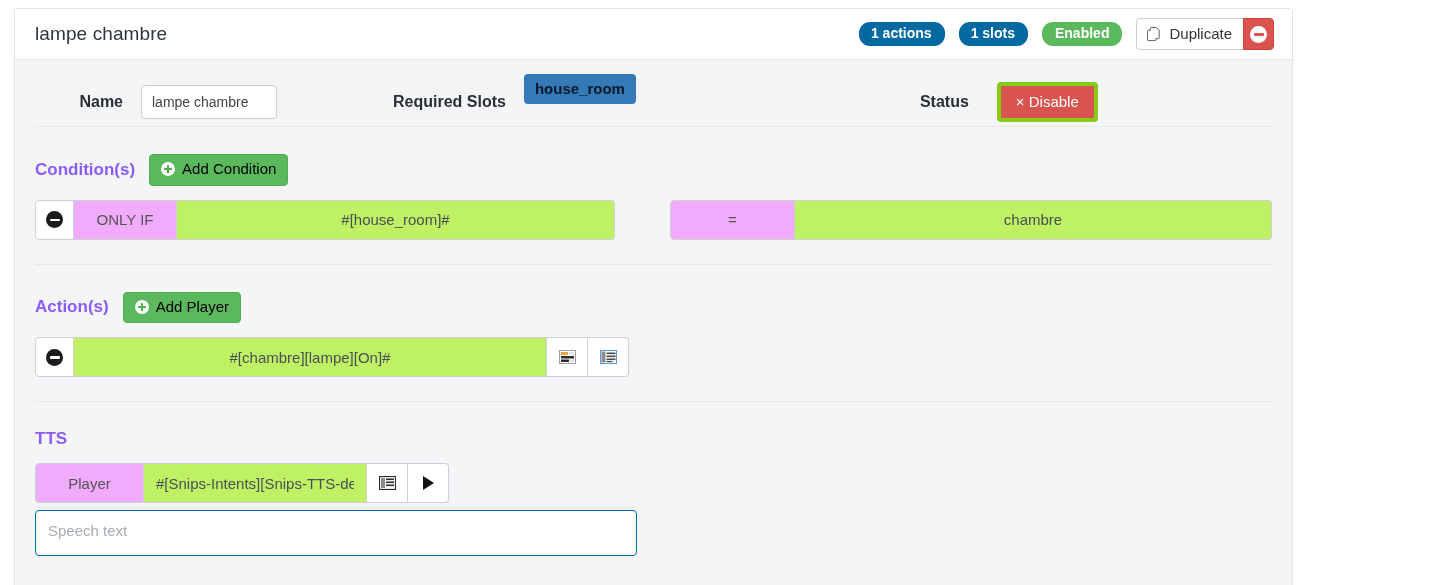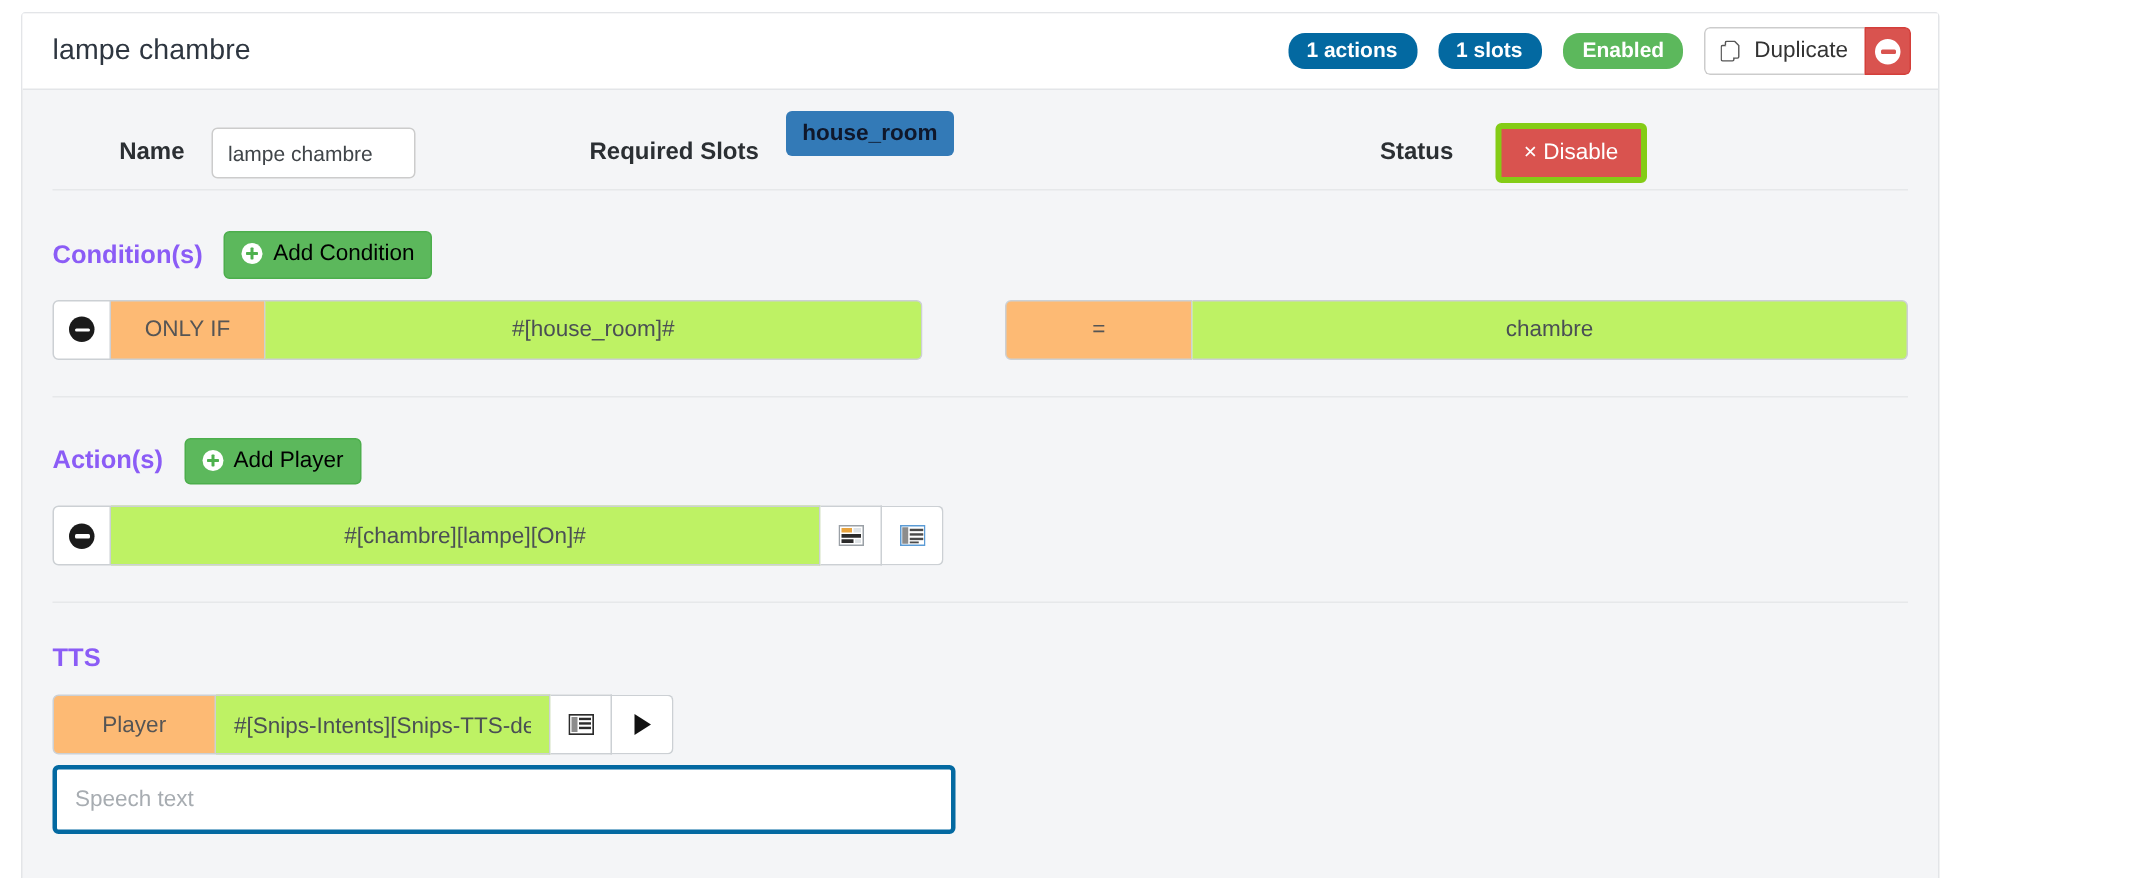--- a/index.html
+++ b/index.html
@@ -260,21 +260,21 @@
     width: 39px;
     display: flex; align-items: center; justify-content: center;
     background: #ffffff;
     border: 1px solid #ccd0d4;
     border-radius: 4px 0 0 4px;
     cursor: pointer;
     box-sizing: border-box;
   }
   .ig-addon {
     display: flex; align-items: center; justify-content: center;
-    background: #fdba74;
+    background: #f0abfc;
     border: 1px solid #ccd0d4;
     border-left: none;
     font-size: 15px;
     color: #555555;
     padding: 0 12px;
     box-sizing: border-box;
     white-space: nowrap;
   }
   .ig-addon.first { border-left: 1px solid #ccd0d4; border-radius: 4px 0 0 4px; }
   .ig-input {
@@ -322,21 +322,21 @@
     border-left: 11px solid #111111;
     border-top: 7px solid transparent;
     border-bottom: 7px solid transparent;
     display: block;
   }
 
   .speech-box {
     width: 602px;
     height: 46px;
     margin-top: 7px;
-    border: 3px solid #0369a1;
+    border: 1px solid #0369a1;
     border-radius: 4px;
     background: #ffffff;
     font-size: 15px;
     color: #4a4f54;
     padding: 11px 12px 0;
     box-sizing: border-box;
     resize: none;
     outline: none;
     font-family: "Liberation Sans", sans-serif;
   }

